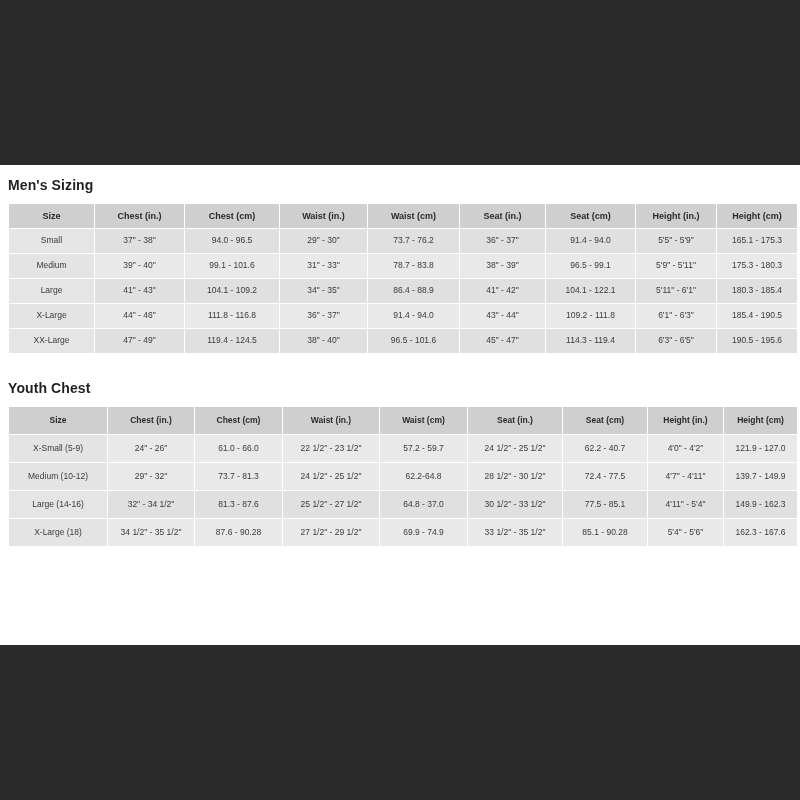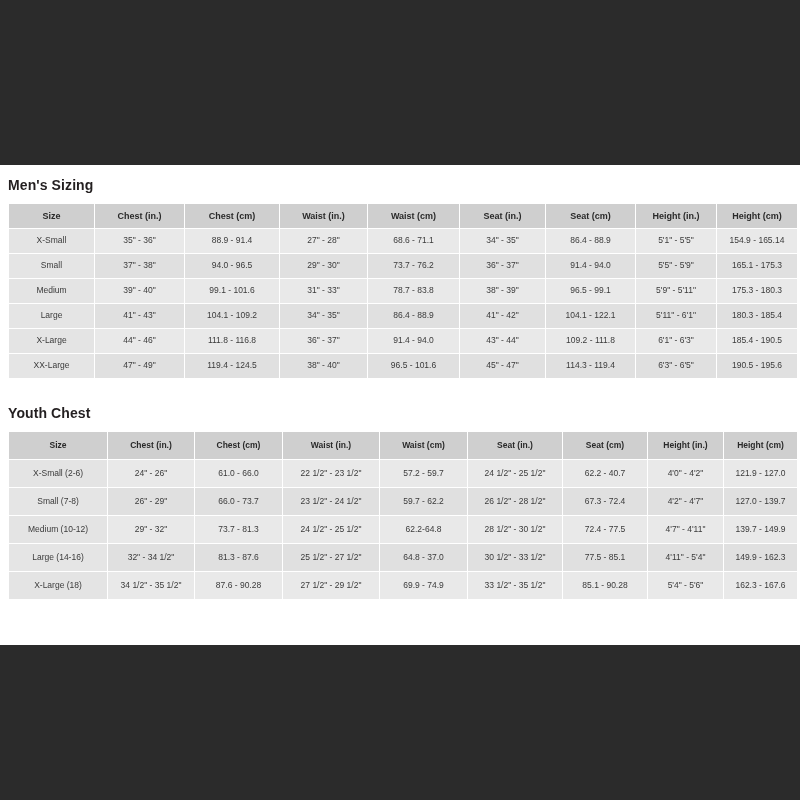--- a/index.html
+++ b/index.html
@@ -142,31 +142,20 @@
             <th>Chest (cm)</th>
             <th>Waist (in.)</th>
             <th>Waist (cm)</th>
             <th>Seat (in.)</th>
             <th>Seat (cm)</th>
             <th>Height (in.)</th>
             <th>Height (cm)</th>
           </tr>
         </thead>
         <tbody>
-          <tr>
-            <td class="first-col">X-Small</td>
-            <td>35" - 36"</td>
-            <td>88.9 - 91.4</td>
-            <td>27" - 28"</td>
-            <td>68.6 - 71.1</td>
-            <td>34" - 35"</td>
-            <td>86.4 - 88.9</td>
-            <td>5'1" - 5'5"</td>
-            <td>154.9 - 165.14</td>
-          </tr>
           <tr class="alt">
             <td class="first-col">Small</td>
             <td>37" - 38"</td>
             <td>94.0 - 96.5</td>
             <td>29" - 30"</td>
             <td>73.7 - 76.2</td>
             <td>36" - 37"</td>
             <td>91.4 - 94.0</td>
             <td>5'5" - 5'9"</td>
             <td>165.1 - 175.3</td>
@@ -243,40 +232,29 @@
             <th>Waist (in.)</th>
             <th>Waist (cm)</th>
             <th>Seat (in.)</th>
             <th>Seat (cm)</th>
             <th>Height (in.)</th>
             <th>Height (cm)</th>
           </tr>
         </thead>
         <tbody>
           <tr>
-            <td class="first-col">X-Small (2-6)</td>
+            <td class="first-col">X-Small (5-9)</td>
             <td>24" - 26"</td>
             <td>61.0 - 66.0</td>
             <td>22 1/2" - 23 1/2"</td>
             <td>57.2 - 59.7</td>
             <td>24 1/2" - 25 1/2"</td>
             <td>62.2 - 40.7</td>
             <td>4'0" - 4'2"</td>
             <td>121.9 - 127.0</td>
-          </tr>
-          <tr class="alt">
-            <td class="first-col">Small (7-8)</td>
-            <td>26" - 29"</td>
-            <td>66.0 - 73.7</td>
-            <td>23 1/2" - 24 1/2"</td>
-            <td>59.7 - 62.2</td>
-            <td>26 1/2" - 28 1/2"</td>
-            <td>67.3 - 72.4</td>
-            <td>4'2" - 4'7"</td>
-            <td>127.0 - 139.7</td>
           </tr>
           <tr>
             <td class="first-col">Medium (10-12)</td>
             <td>29" - 32"</td>
             <td>73.7 - 81.3</td>
             <td>24 1/2" - 25 1/2"</td>
             <td>62.2-64.8</td>
             <td>28 1/2" - 30 1/2"</td>
             <td>72.4 - 77.5</td>
             <td>4'7" - 4'11"</td>

